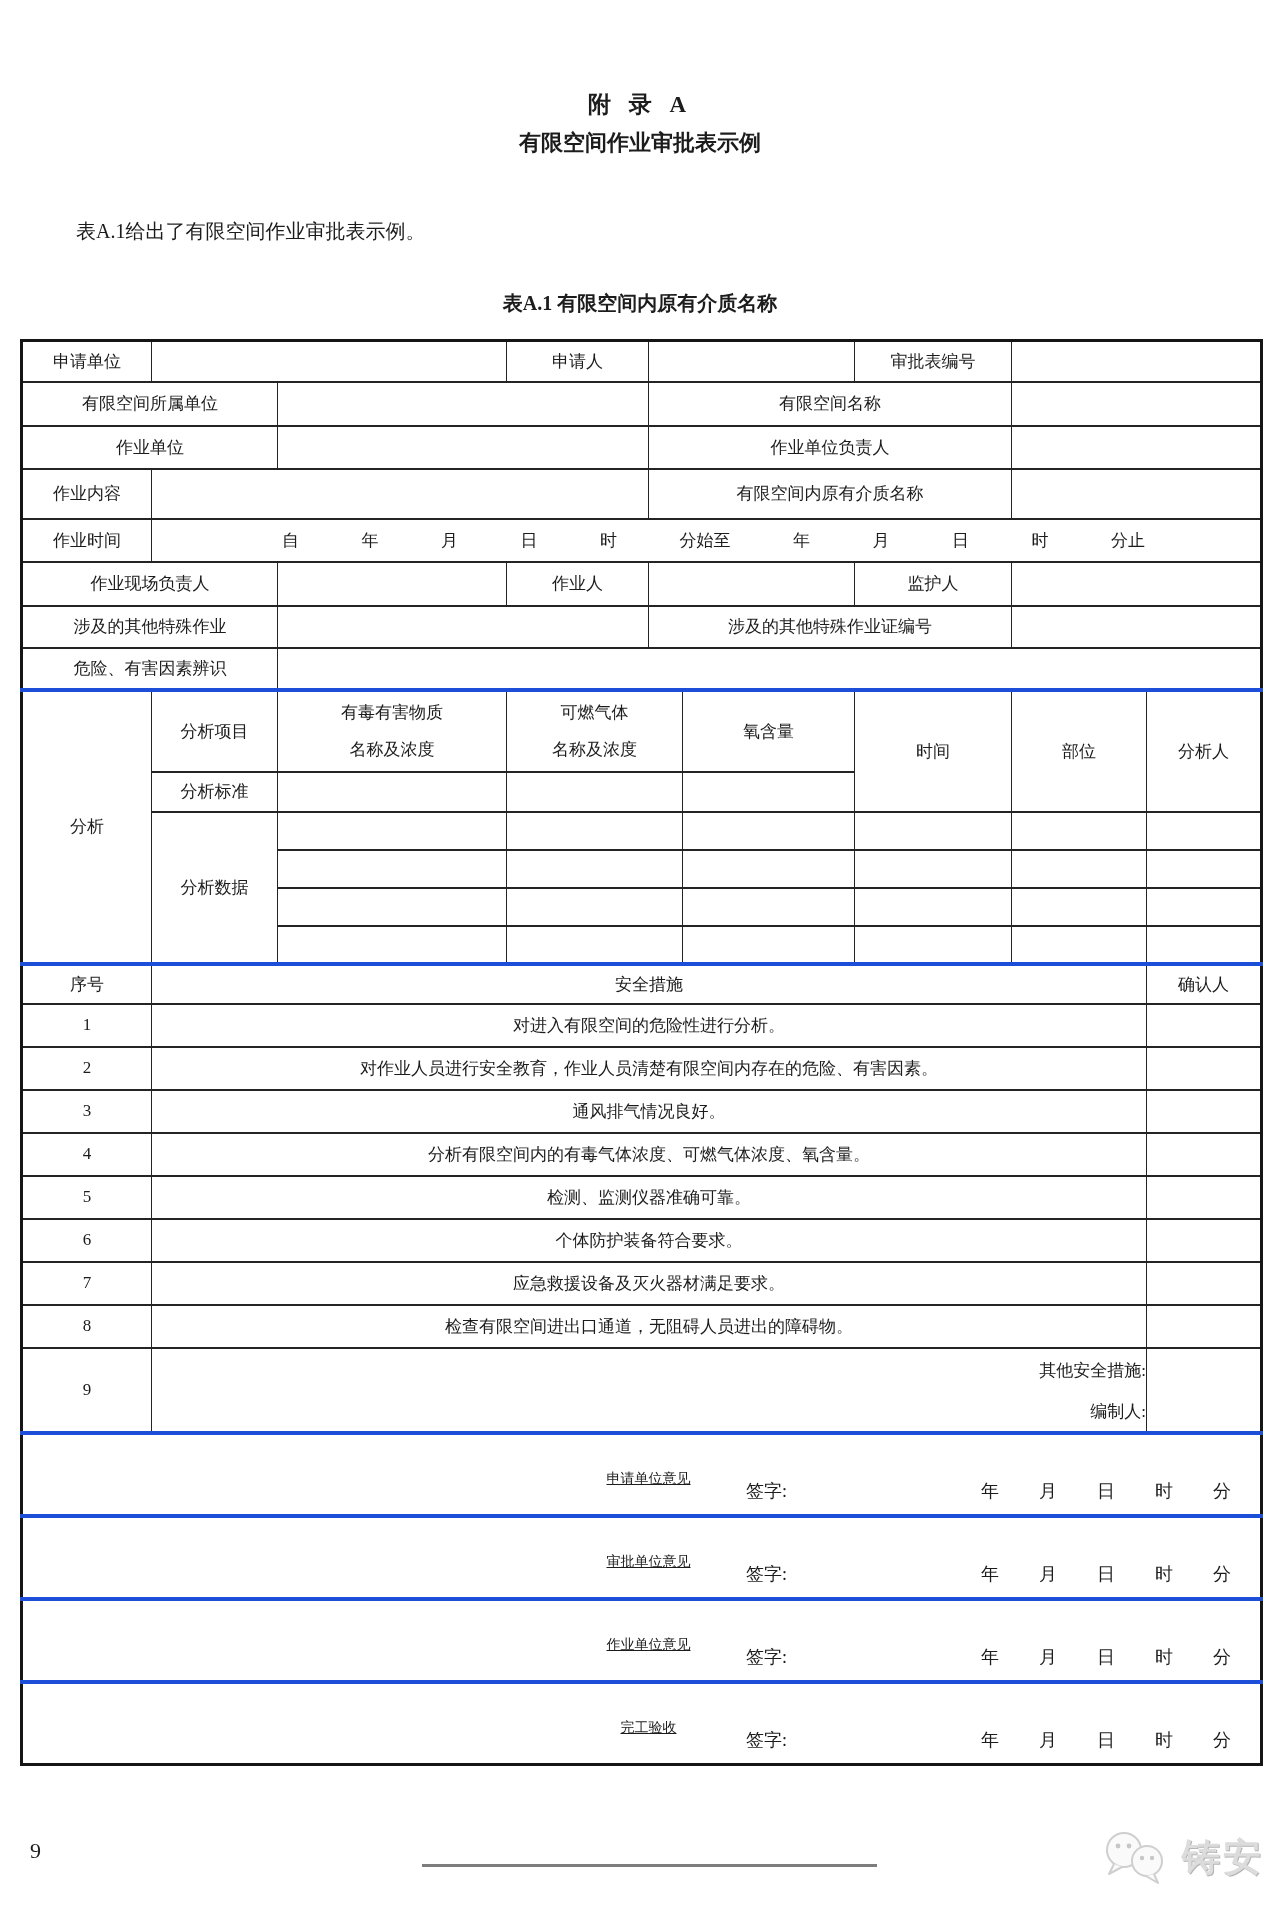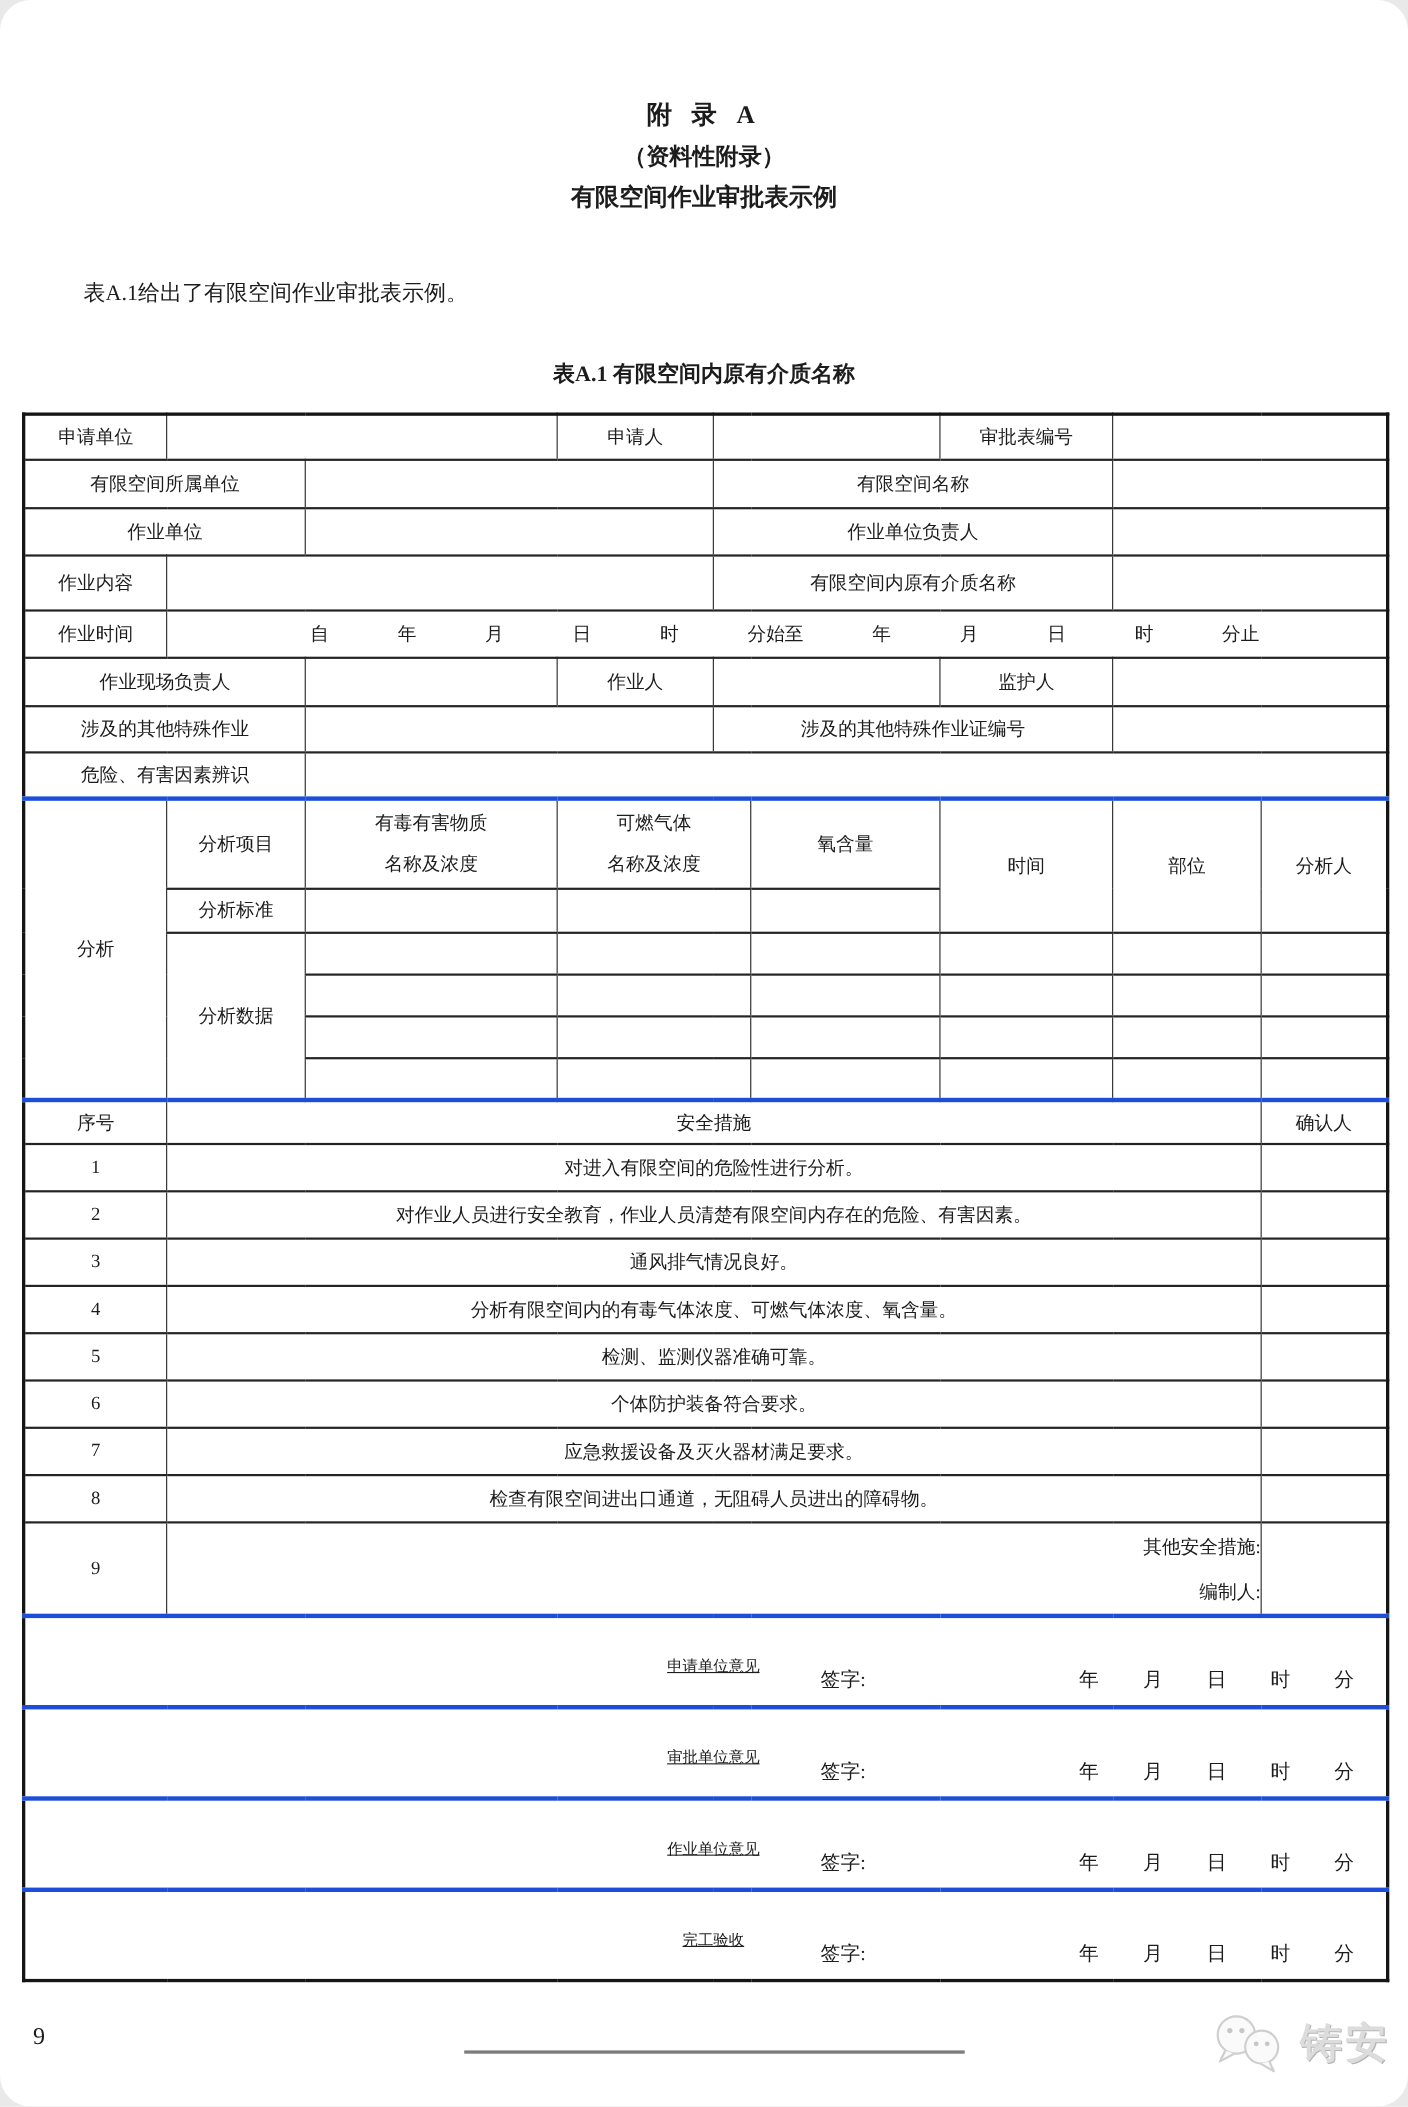--- a/index.html
+++ b/index.html
@@ -1,21 +1,20 @@
 <!DOCTYPE html>
 <html><head>
 <meta charset="utf-8">
 <style>
   html,body { margin:0; padding:0; background:#e9e9e9; }
   .page {
     position:relative; width:1280px; height:1915px; margin:0 auto;
     background:#ffffff; color:#1c1c1c;
     font-family:"Liberation Serif","DejaVu Serif",serif;
     overflow:hidden;
-    border-radius:28px;
   }
   
   .head-block { padding-top:86px; text-align:center; }
   .h-line1 { font-size:23px; font-weight:700; letter-spacing:6px; line-height:38px; }
   .h-line2 { font-size:21px; font-weight:700; line-height:36px; }
   .h-line3 { font-size:22px; font-weight:700; line-height:38px; }
   .intro   { margin:56px 40px 0 76px; font-size:20px; line-height:26px; text-align:left; }
   .caption { margin-top:46px; text-align:center; font-size:20px; font-weight:700; }
   
   table.form {
@@ -53,21 +52,20 @@
     color:#dcdcdc; text-shadow:1px 1px 0 #b5b5b5;
   }
 </style>
 </head>
 <body>
 
 <div class="page">
 
   <div class="head-block">
     <div class="h-line1">附  录  A</div>
-    <div class="h-line2">（资料性附录）</div>
     <div class="h-line3">有限空间作业审批表示例</div>
   </div>
 
   <div class="intro">表A.1给出了有限空间作业审批表示例。</div>
 
   <div class="caption">表A.1  有限空间内原有介质名称</div>
 
   <table class="form">
     <colgroup>
       <col style="width:130px">

